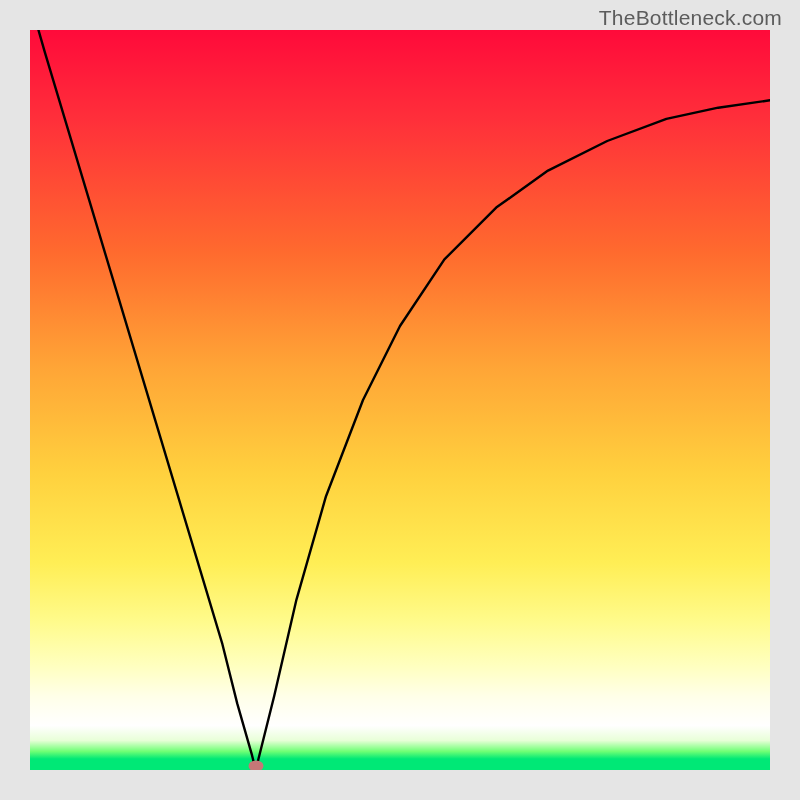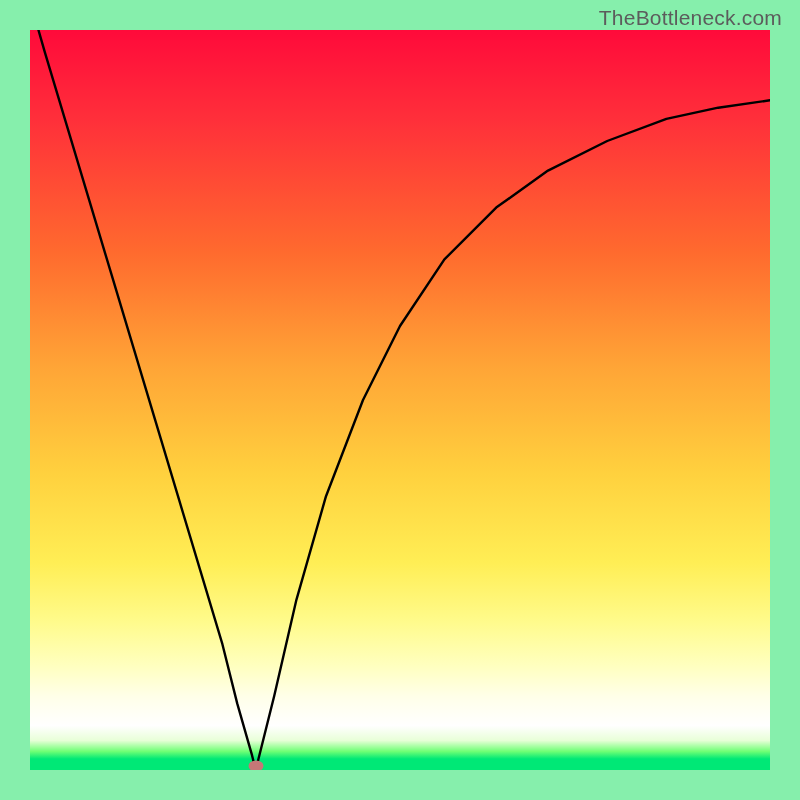--- a/index.html
+++ b/index.html
@@ -8,21 +8,21 @@
     width: 800px;
     height: 800px;
     overflow: hidden;
     background: #000;
     font-family: Arial, Helvetica, sans-serif;
   }
   .frame {
     position: relative;
     width: 800px;
     height: 800px;
-    background: #86efac;
+    background: #e5e5e5;
   }
   .plot-area {
     position: absolute;
     left: 30px;
     top: 30px;
     width: 740px;
     height: 740px;
     overflow: hidden;
   }
   .gradient-bg {

